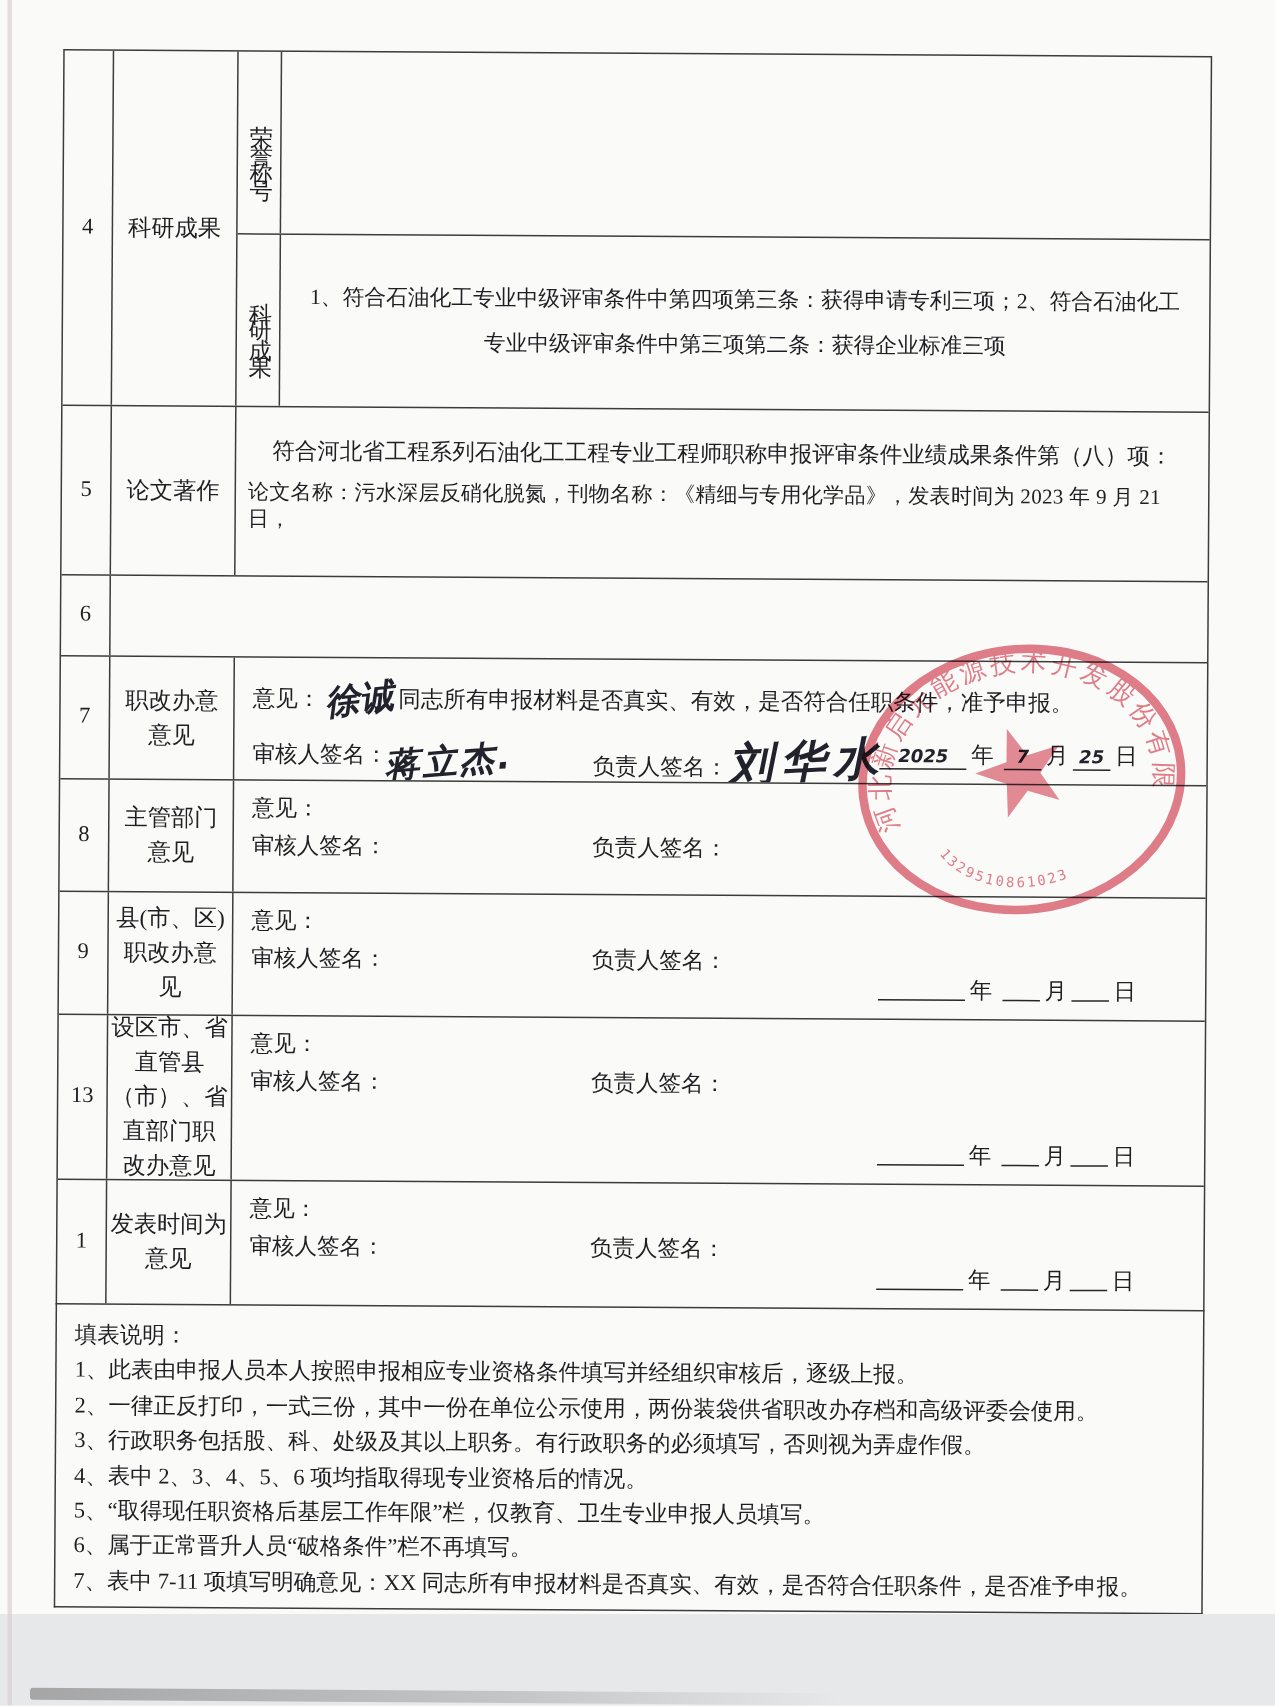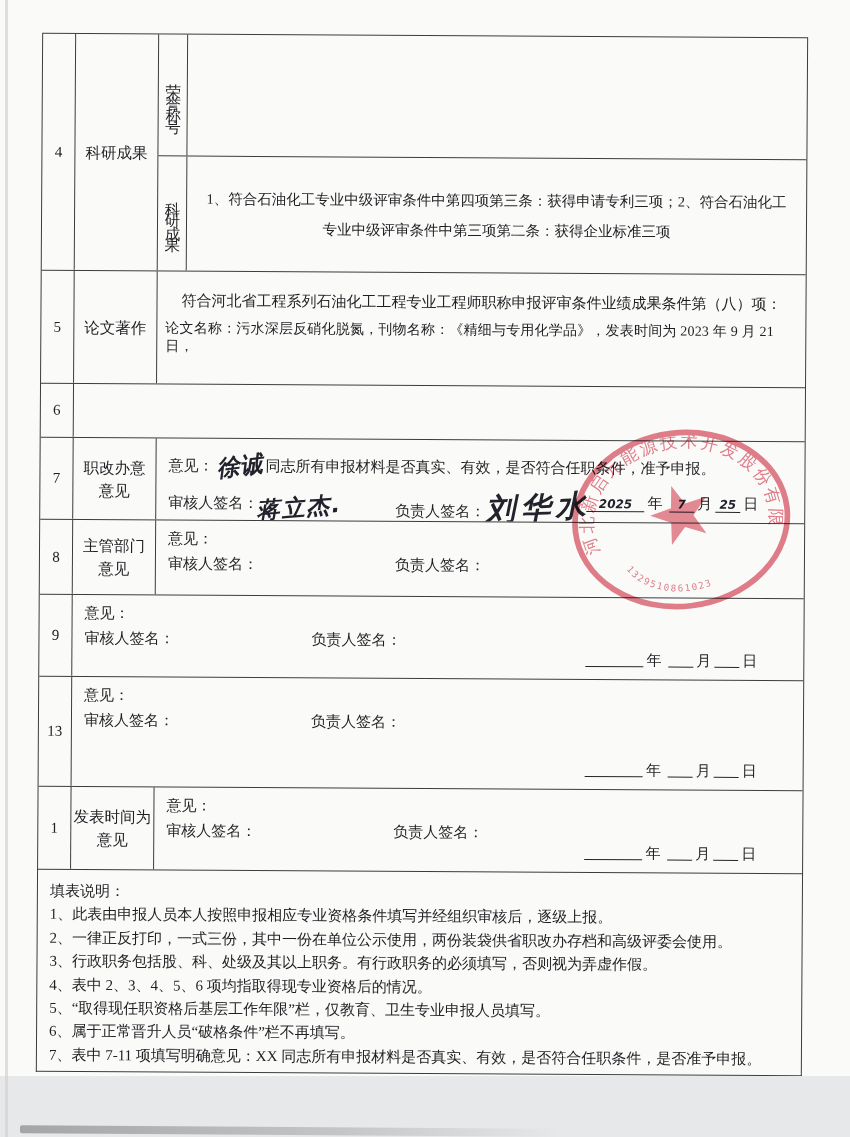--- a/index.html
+++ b/index.html
@@ -146,37 +146,49 @@
             <span>审核人签名：</span>
             <span class="leader">负责人签名：</span>
           </div>
         </div>
       </div>
 
       <div class="trow r9">
         <div class="c-num">
             <span>9</span>
           </div>
+        <div class="c-label">
+          <span>县(市、区)</span>
+          <span>职改办意</span>
+          <span>见</span>
+        </div>
         <div class="c-content op">
           <div class="op-line1">意见：</div>
           <div class="op-line2">
             <span>审核人签名：</span>
             <span class="leader">负责人签名：</span>
           </div>
           <div class="dateline">
             <span class="ul ul-y"></span><span>年</span>
             <span class="ul ul-m"></span><span>月</span><span class="ul ul-m"></span><span>日</span>
           </div>
         </div>
       </div>
 
       <div class="trow r10">
         <div class="c-num">
             <span>13</span>
           </div>
+        <div class="c-label">
+          <span>设区市、省</span>
+          <span>直管县</span>
+          <span>（市）、省</span>
+          <span>直部门职</span>
+          <span>改办意见</span>
+        </div>
         <div class="c-content op">
           <div class="op-line1">意见：</div>
           <div class="op-line2">
             <span>审核人签名：</span>
             <span class="leader">负责人签名：</span>
           </div>
           <div class="dateline">
             <span class="ul ul-y"></span><span>年</span>
             <span class="ul ul-m"></span><span>月</span><span class="ul ul-m"></span><span>日</span>
           </div>

